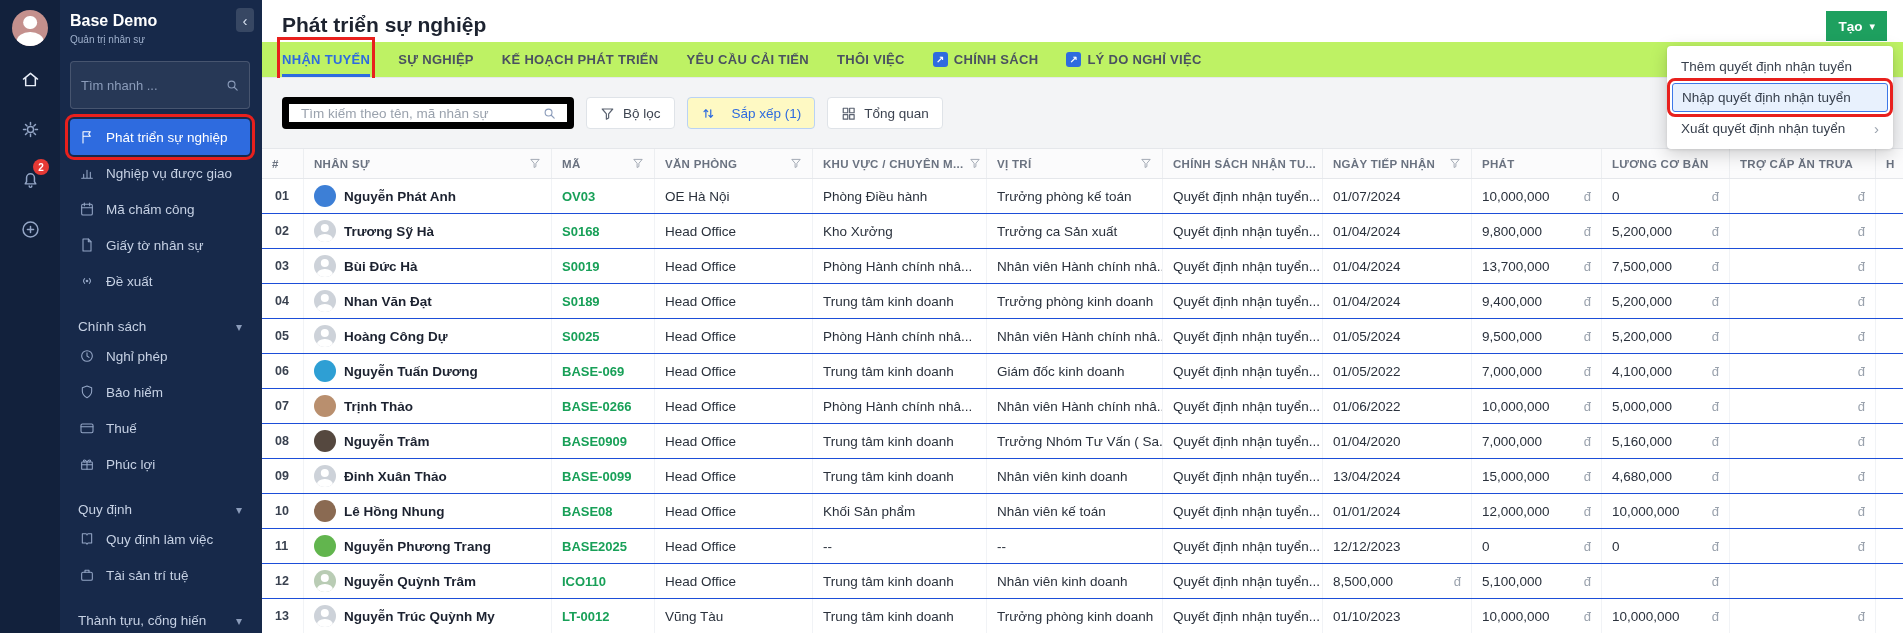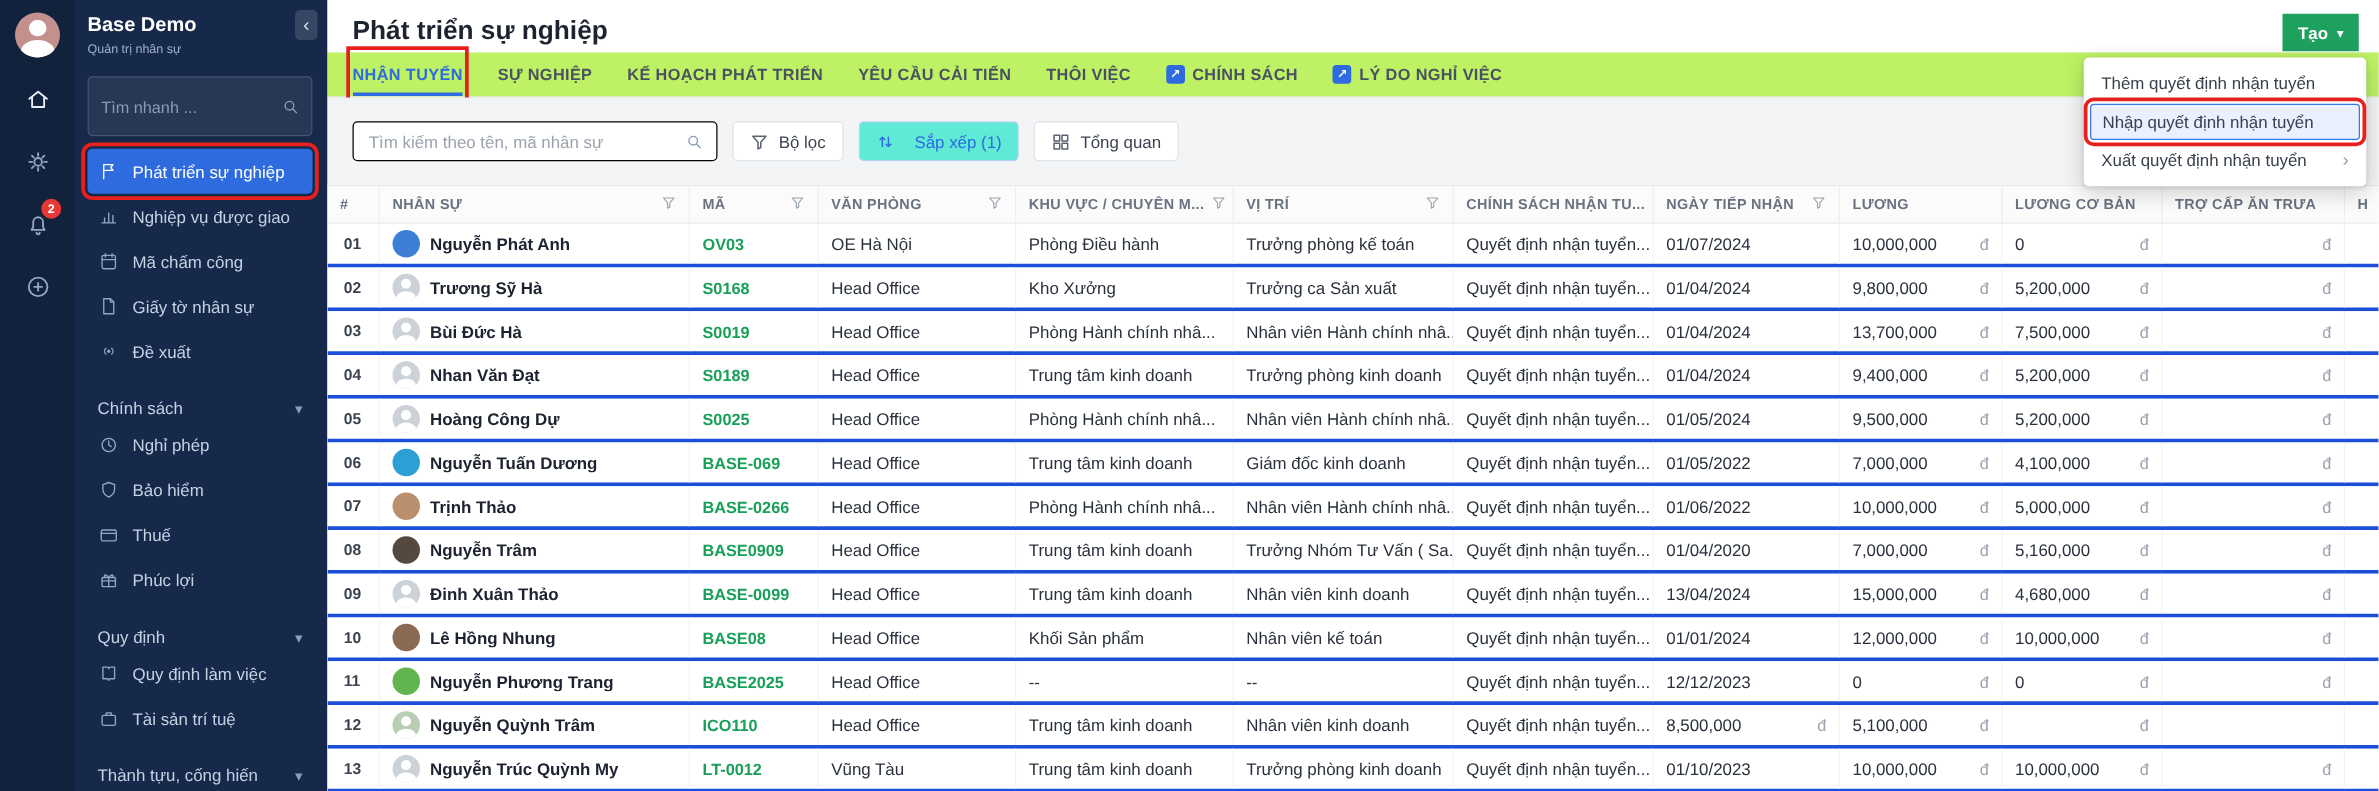--- a/index.html
+++ b/index.html
@@ -45,37 +45,37 @@
   .page-title { font-size: 21px; font-weight: bold; color: #1d2330; }
   .create-btn { position: absolute; top: 11px; right: 16px; background: var(--green); color: #fff; border: none; border-radius: 0; height: 30px; padding: 0 12px; font-size: 13.5px; font-weight: bold; font-family: inherit; display: flex; align-items: center; gap: 7px; cursor: pointer; z-index: 20; }
   .create-btn .caret { font-size: 11px; }
 
   .tabbar { background: #bef264; display: flex; align-items: stretch; gap: 28px; padding: 0 20px; height: 36px; border-bottom: 1px solid #e5e7eb; }
   .tab { display: flex; align-items: center; gap: 6px; font-size: 13px; font-weight: bold; letter-spacing: .3px; color: #4a5160; cursor: pointer; white-space: nowrap; }
   .tab.active { color: var(--accent-blue); box-shadow: inset 0 -3px 0 var(--accent-blue); }
   .tab-ic { width: 15px; height: 15px; background: var(--accent-blue); border-radius: 3px; color: #fff; font-size: 10px; display: flex; align-items: center; justify-content: center; }
 
   .toolbar { background: #f3f4f6; padding: 19px 20px; display: flex; align-items: center; gap: 12px; }
-  .tb-search { width: 292px; height: 32px; background: #fff; border: 1px solid #000000; border-radius: 4px; display: flex; align-items: center; padding: 0 10px 0 12px; }
+  .tb-search { width: 292px; height: 32px; background: #fff; border: 7px solid #000000; border-radius: 4px; display: flex; align-items: center; padding: 0 10px 0 12px; }
   .tb-search input { flex: 1; border: none; outline: none; font-size: 13.5px; font-family: inherit; color: #2a313c; min-width: 0; }
   .tb-search input::placeholder { color: #9aa2ad; }
   .tb-btn { height: 32px; background: #fff; border: 1px solid #dfe3e8; border-radius: 4px; padding: 0 13px; font-size: 13.5px; font-family: inherit; color: #3c4350; display: flex; align-items: center; gap: 8px; cursor: pointer; }
   .tb-btn svg { width: 15px; height: 15px; stroke: #5a6270; fill: none; stroke-width: 1.6; stroke-linecap: round; stroke-linejoin: round; }
-  .tb-btn.sort { background: #5eead4; border-color: #b9d2f5; color: var(--accent-blue); gap: 16px; }
+  .tb-btn.sort { background: #fef9c3; border-color: #b9d2f5; color: var(--accent-blue); gap: 16px; }
   .tb-btn.sort svg { stroke: var(--accent-blue); }
 
   
   .table-wrap { background: #fff; flex: 1; overflow: hidden; border-top: 1px solid #e5e7eb; }
   .grid-row { display: grid; grid-template-columns: 42px 248px 103px 158px 174px 176px 160px 149px 130px 128px 146px 80px; }
   .thead { background: #fbfbfc; border-bottom: 1px solid #e5e7eb; height: 30px; }
   .hcell { display: flex; align-items: center; gap: 6px; padding: 0 10px; font-size: 11.5px; font-weight: bold; color: #6a7280; letter-spacing: .3px; white-space: nowrap; overflow: hidden; border-right: 1px solid #eceef1; cursor: pointer; }
   .hcell .funnel { margin-left: auto; display: none; flex: 0 0 12px; }
   .hcell.has-filter .funnel { display: block; }
   .hcell .funnel svg { width: 12px; height: 12px; stroke: #9aa2ad; fill: none; stroke-width: 1.5; stroke-linejoin: round; }
-  .trow { height: 35px; border-bottom: 3px solid #1d4ed8; background: #fff; cursor: pointer; text-align: right; }
+  .trow { height: 35px; border-bottom: 1px solid #1d4ed8; background: #fff; cursor: pointer; text-align: right; }
   .cell { display: flex; align-items: center; padding: 0 10px; font-size: 13.5px; color: #2a313c; white-space: nowrap; overflow: hidden; border-right: 1px solid #f1f3f6; }
   .c-num { font-weight: bold; font-size: 12.5px; color: #3a4250; padding-left: 13px; }
   .c-name { gap: 8px; }
   .c-name .nm { font-weight: bold; color: #1c2230; overflow: hidden; }
   .row-avatar { width: 22px; height: 22px; flex: 0 0 22px; }
   .c-code { color: var(--code-green); font-weight: bold; font-size: 13px; }
   .cell.money { justify-content: space-between; gap: 6px; }
   .cell .cur { color: #9aa2ad; font-size: 13px; }
 
   
@@ -386,21 +386,21 @@
           </div>
 
           <div class="hcell has-filter">
             <span>NGÀY TIẾP NHẬN</span>
             <span class="funnel"><svg viewBox="0 0 20 20">
                 <path d="M3 4h14l-5.5 6.5V16l-3 1.5V10.5z"></path>
               </svg></span>
           </div>
 
           <div class="hcell">
-            <span>LƯƠNG</span>
+            <span>PHÁT</span>
 
           </div>
 
           <div class="hcell">
             <span>LƯƠNG CƠ BẢN</span>
 
           </div>
 
           <div class="hcell">
             <span>TRỢ CẤP ĂN TRƯA</span>

